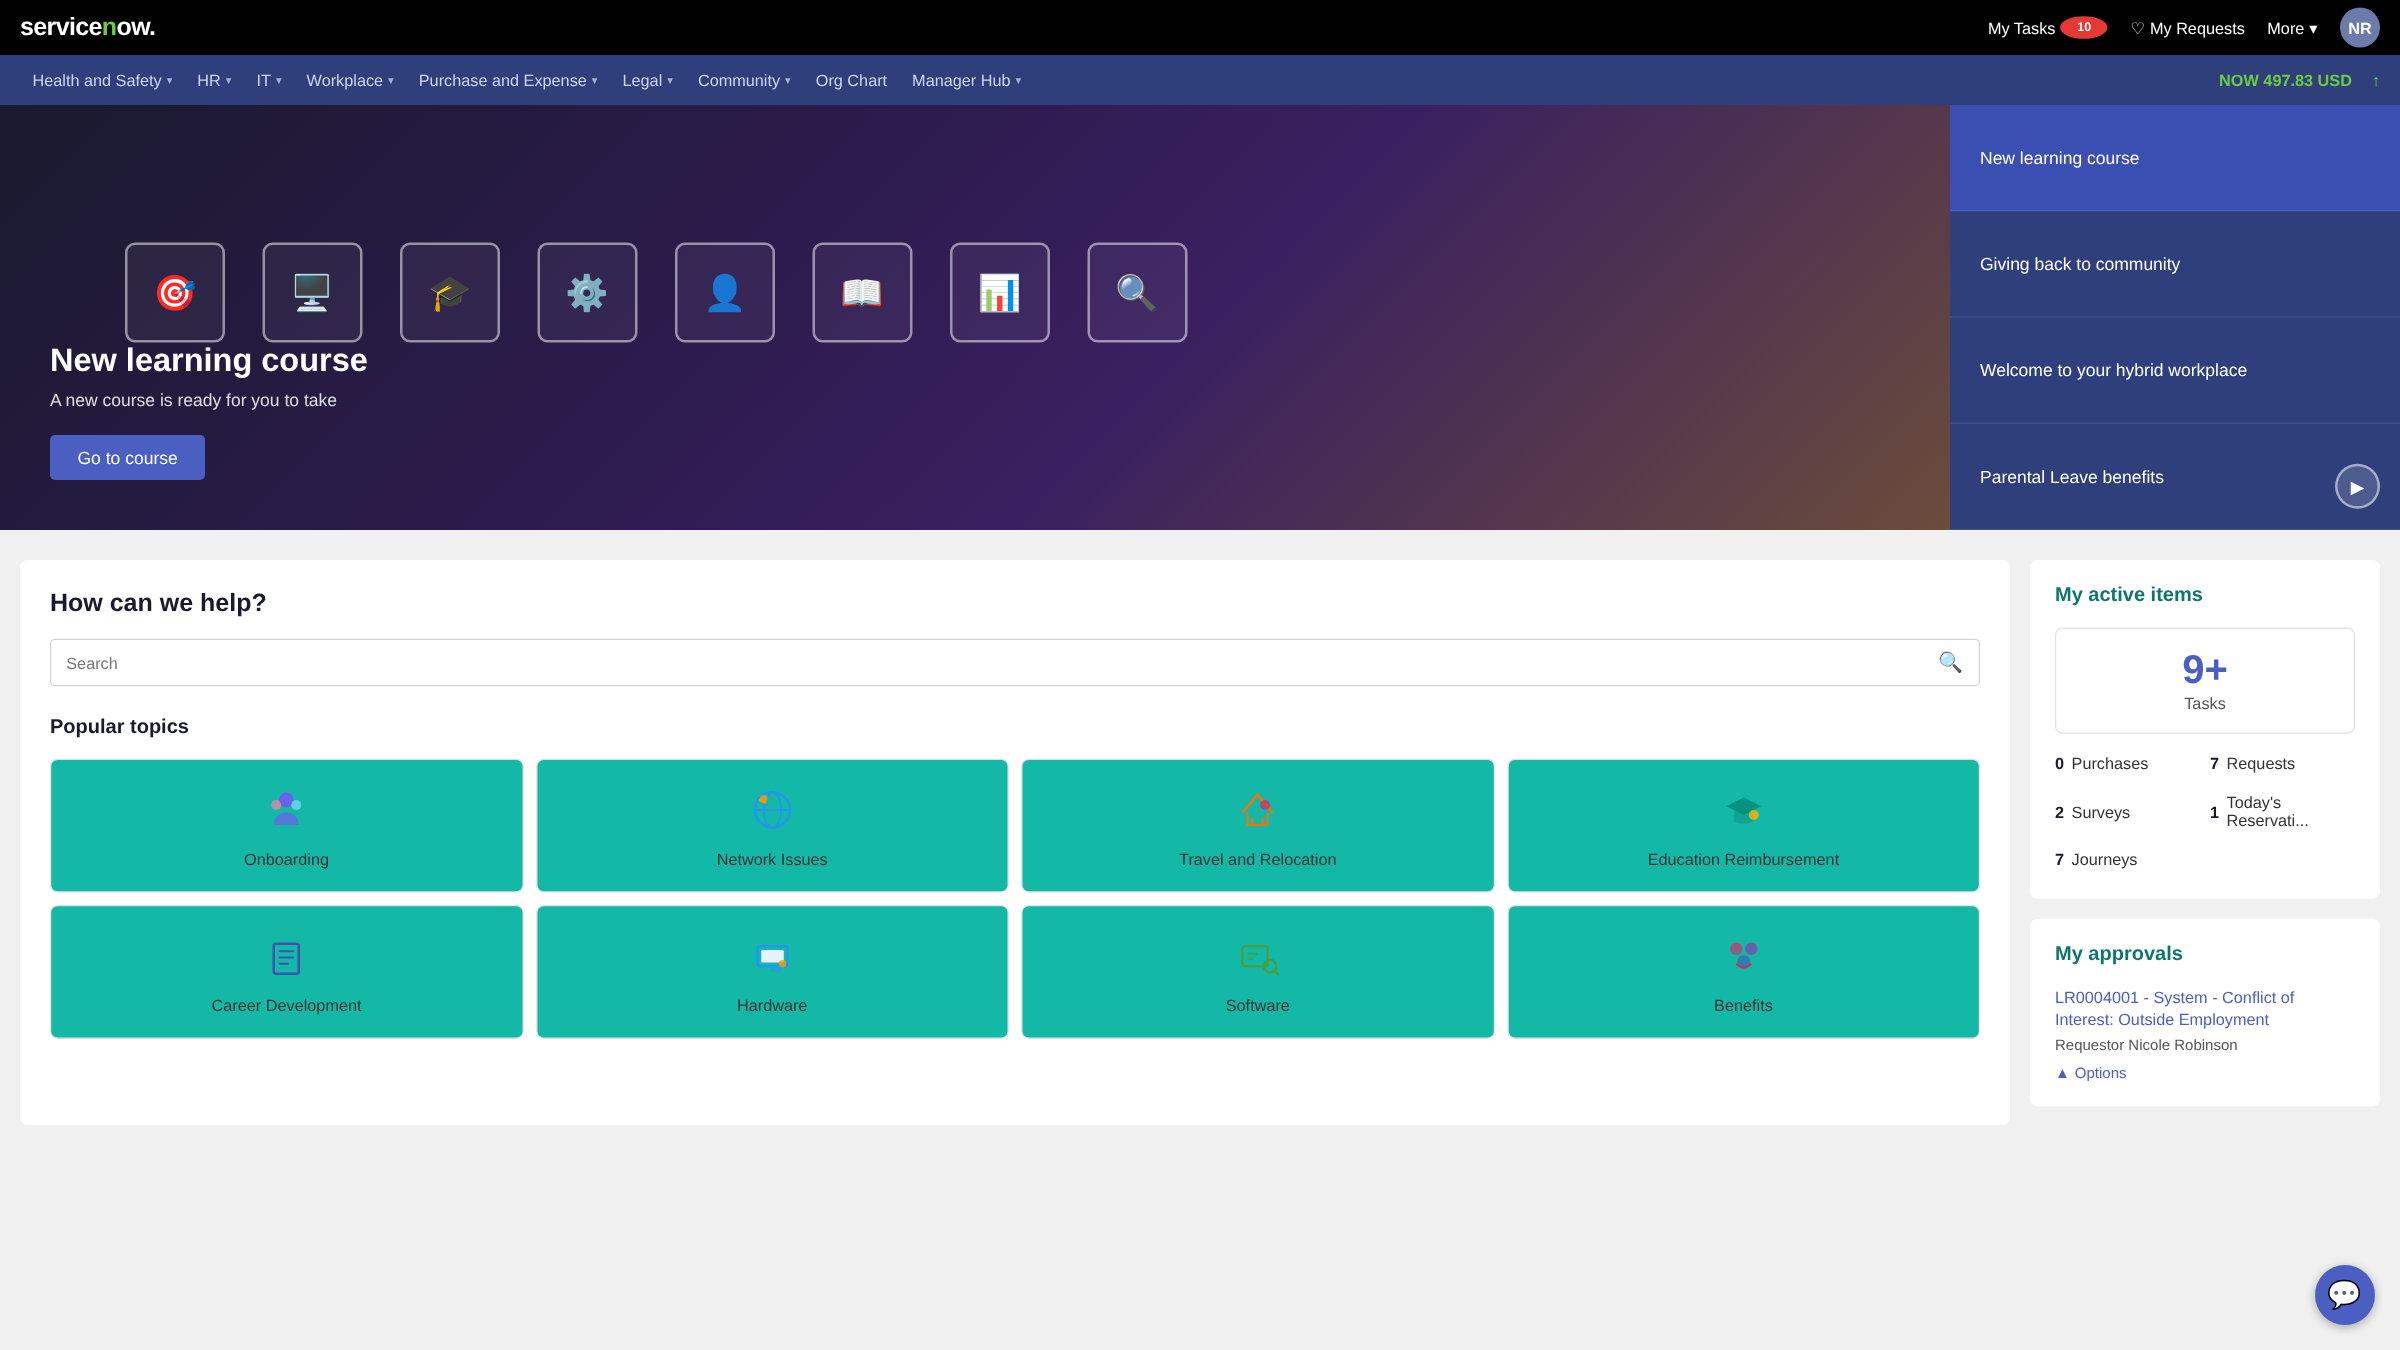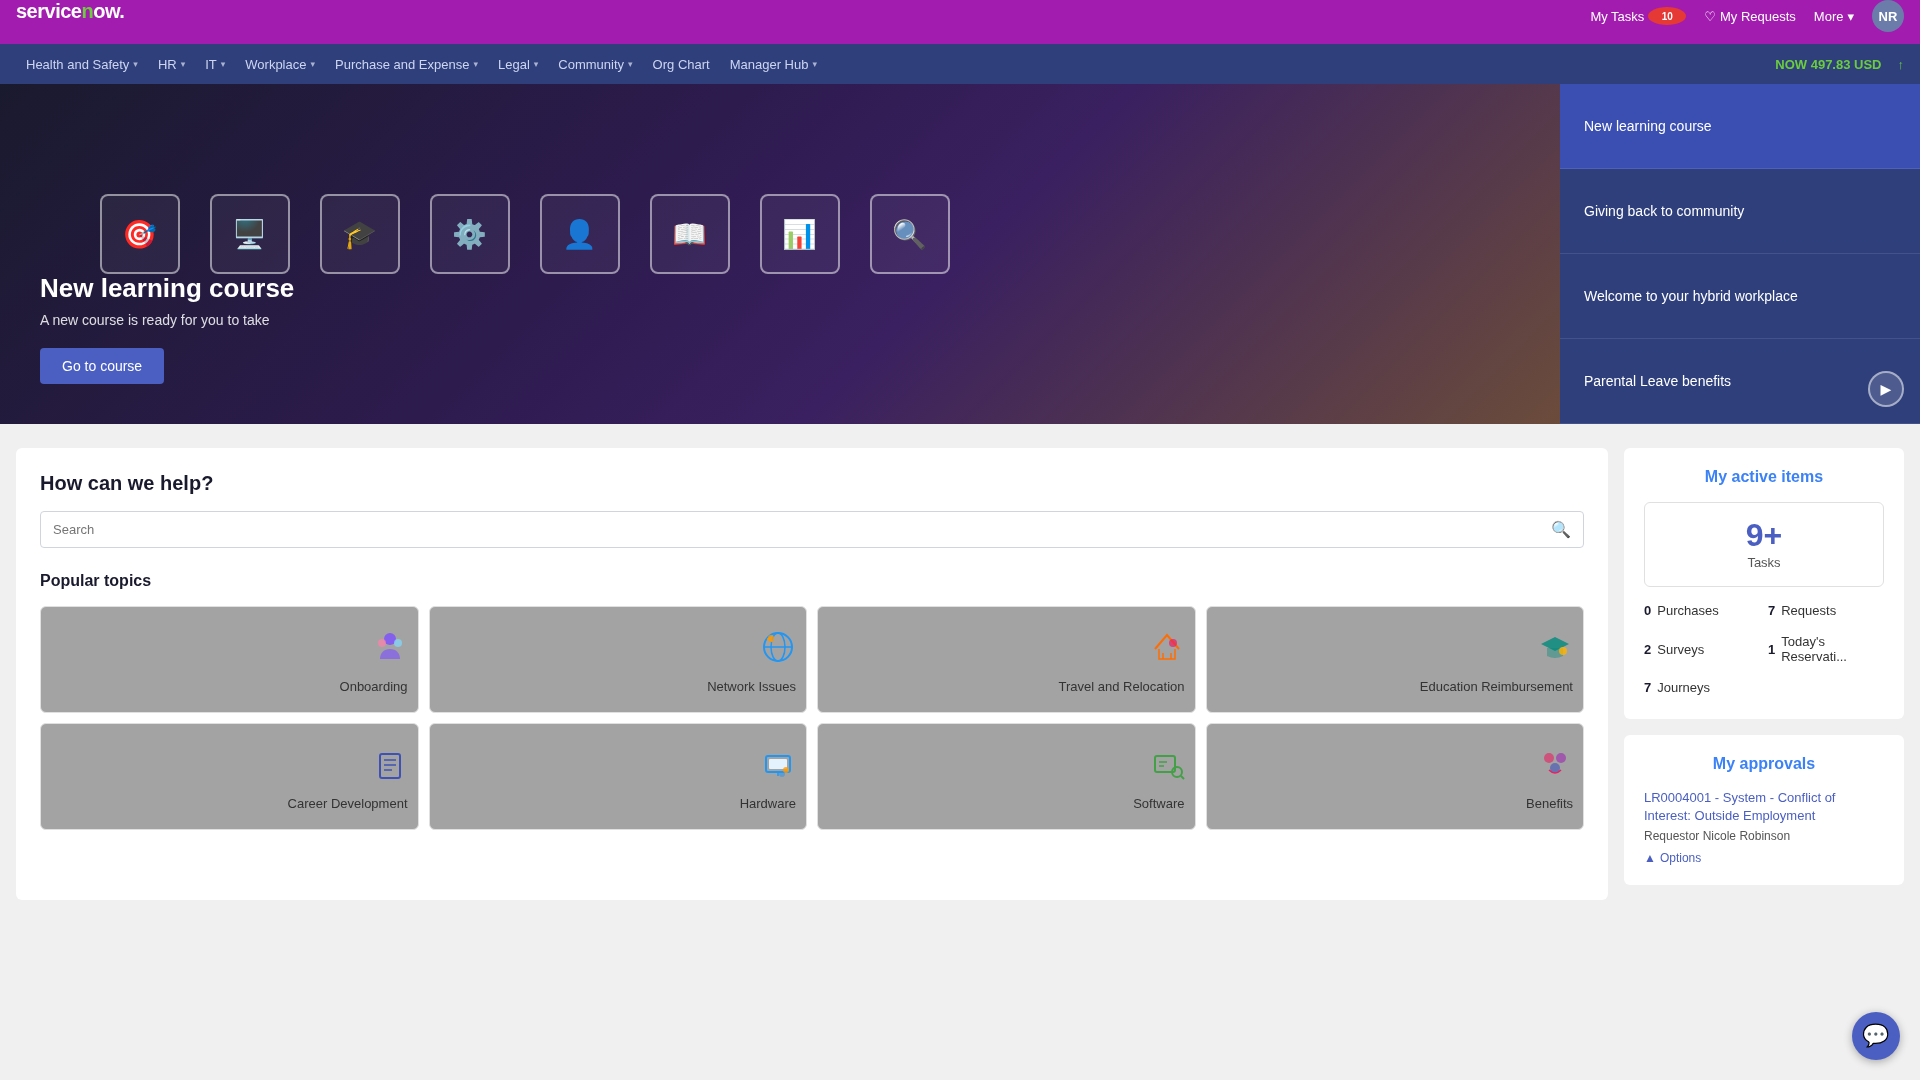--- a/index.html
+++ b/index.html
@@ -1,22 +1,22 @@
 <!DOCTYPE html>
 <html><head>
   <meta charset="utf-8">
   <style>
     * { box-sizing: border-box; margin: 0; padding: 0; }
     body { font-family: 'Segoe UI', Arial, sans-serif; background: #f0f0f0; font-size: 14px; }
 
     
     .top-bar {
-      background: #a21caf;
-      display: flex;
-      align-items: flex-start;
+      background: #000000;
+      display: flex;
+      align-items: center;
       justify-content: space-between;
       padding: 0 16px;
       height: 44px;
     }
     .logo {
       display: flex;
       align-items: center;
       color: white;
       font-size: 20px;
       font-weight: bold;
@@ -252,24 +252,24 @@
       display: grid;
       grid-template-columns: repeat(4, 1fr);
       gap: 10px;
     }
     .topic-card {
       border: 1px solid #e0e0e0;
       border-radius: 6px;
       padding: 20px 10px 16px;
       display: flex;
       flex-direction: column;
-      align-items: flex-end;
+      align-items: center;
       gap: 12px;
       cursor: pointer;
-      background: #a3a3a3;
+      background: #14b8a6;
       text-align: center;
     }
     .topic-icon {
       font-size: 32px;
       height: 40px;
       display: flex;
       align-items: center;
       justify-content: center;
     }
     .topic-label {
@@ -287,23 +287,22 @@
     }
 
     .panel-card {
       background: white;
       border-radius: 6px;
       padding: 20px;
     }
     .panel-title {
       font-size: 16px;
       font-weight: 600;
-      color: #3b82f6;
+      color: #0f766e;
       margin-bottom: 16px;
-      text-align: center;
     }
 
     .tasks-big {
       text-align: center;
       border: 1px solid #e0e0e0;
       border-radius: 6px;
       padding: 16px;
       margin-bottom: 12px;
     }
     .tasks-count {

